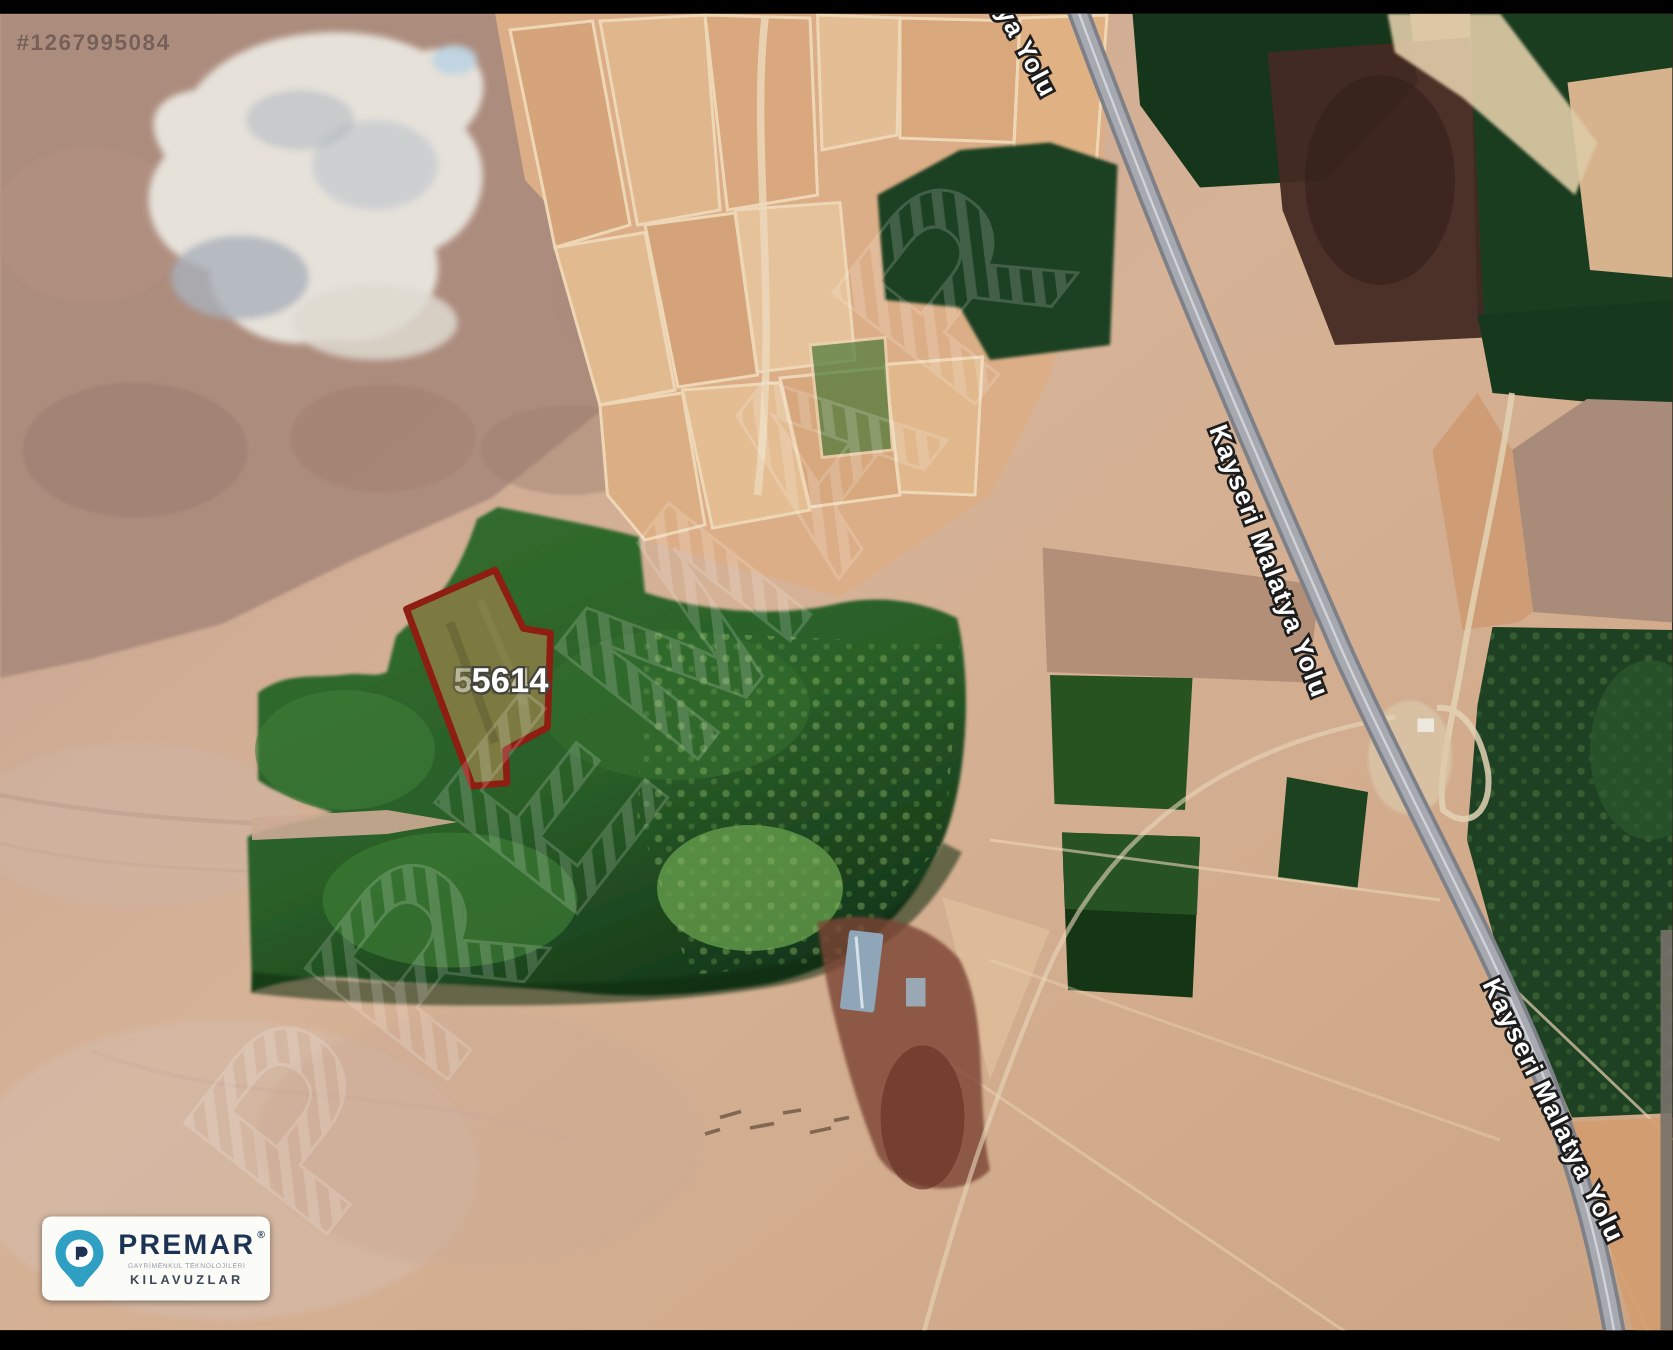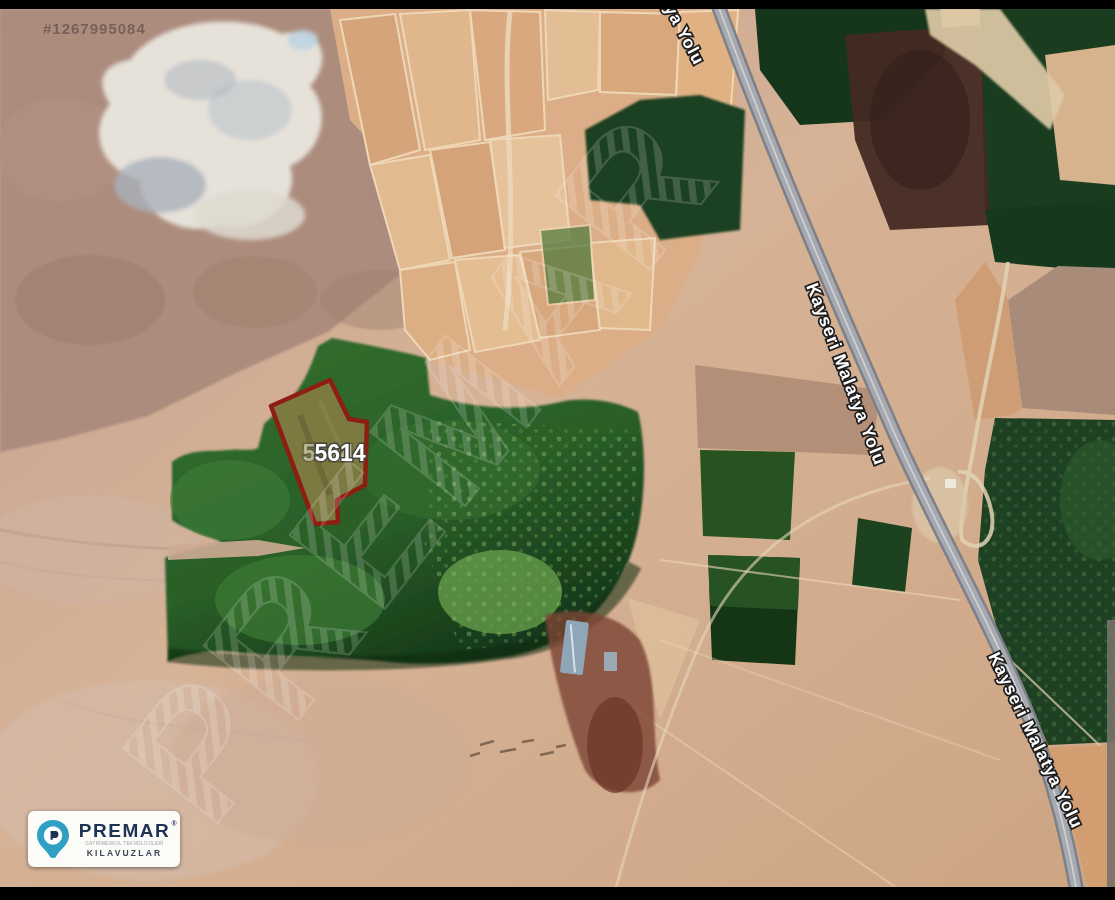--- a/index.html
+++ b/index.html
@@ -7,21 +7,20 @@
        font-family:"Liberation Sans",sans-serif;}
   .stage{position:absolute;left:0;top:0;width:1115px;height:900px;}
   svg{display:block;}
 
   
   .listing-id{
     position:absolute;left:11px;top:20px;
     font-size:15px;font-weight:bold;letter-spacing:1px;
     color:rgba(66,48,46,.55);
     text-shadow:0 0 1px rgba(255,255,255,.15);
-    margin-left:32px;
   }
 
   
   .logo-box{
     position:absolute;left:28px;top:811px;width:152px;height:56px;
     background:#fbfbf8;border-radius:6px;
     box-shadow:0 1px 4px rgba(0,0,0,.45);
     display:flex;align-items:center;gap:7px;padding:0 8px;box-sizing:border-box;
   }
   .logo-text{display:flex;flex-direction:column;align-items:center;line-height:1;flex:1;}

